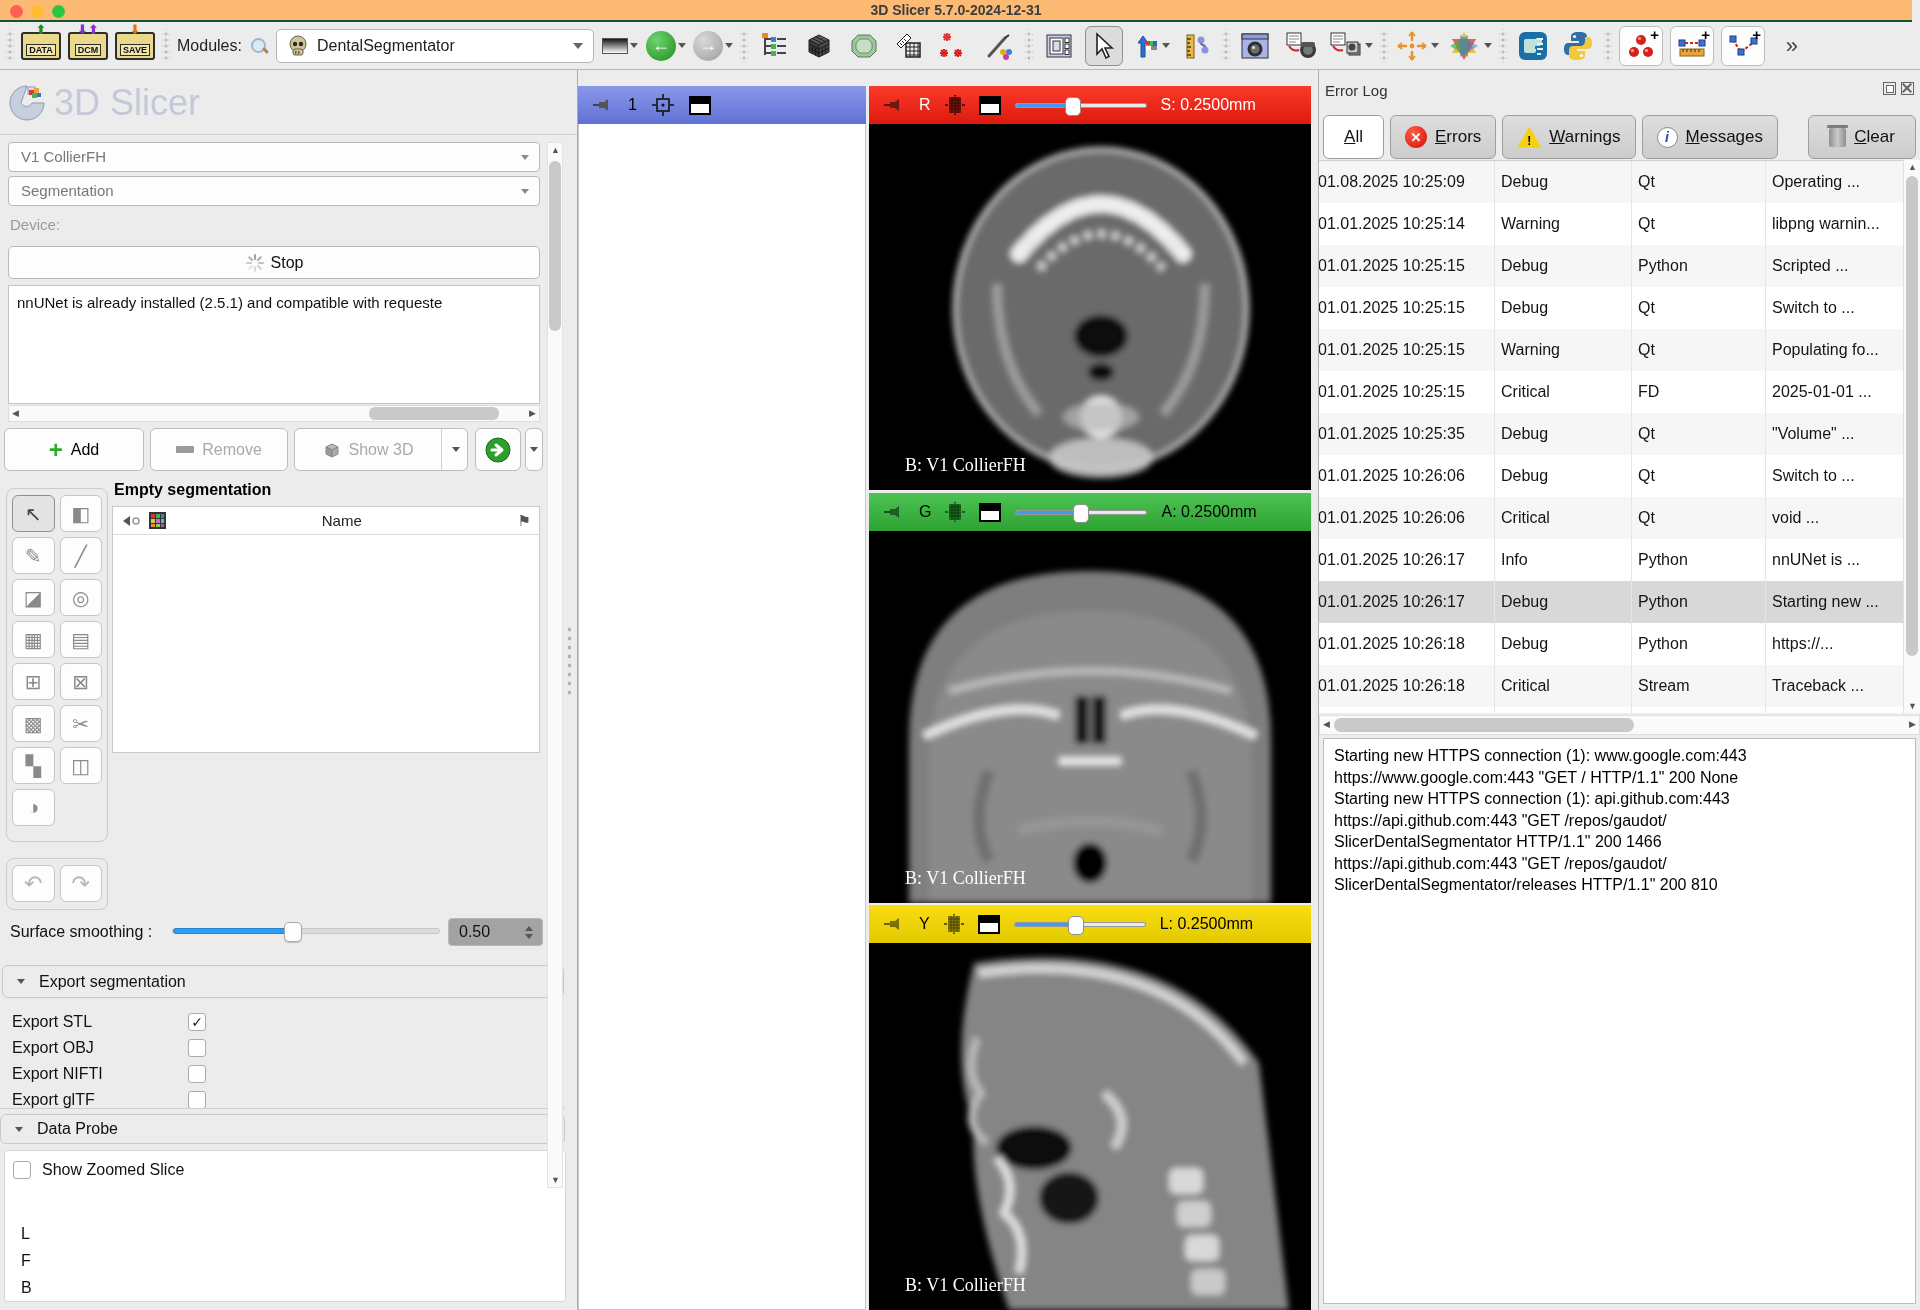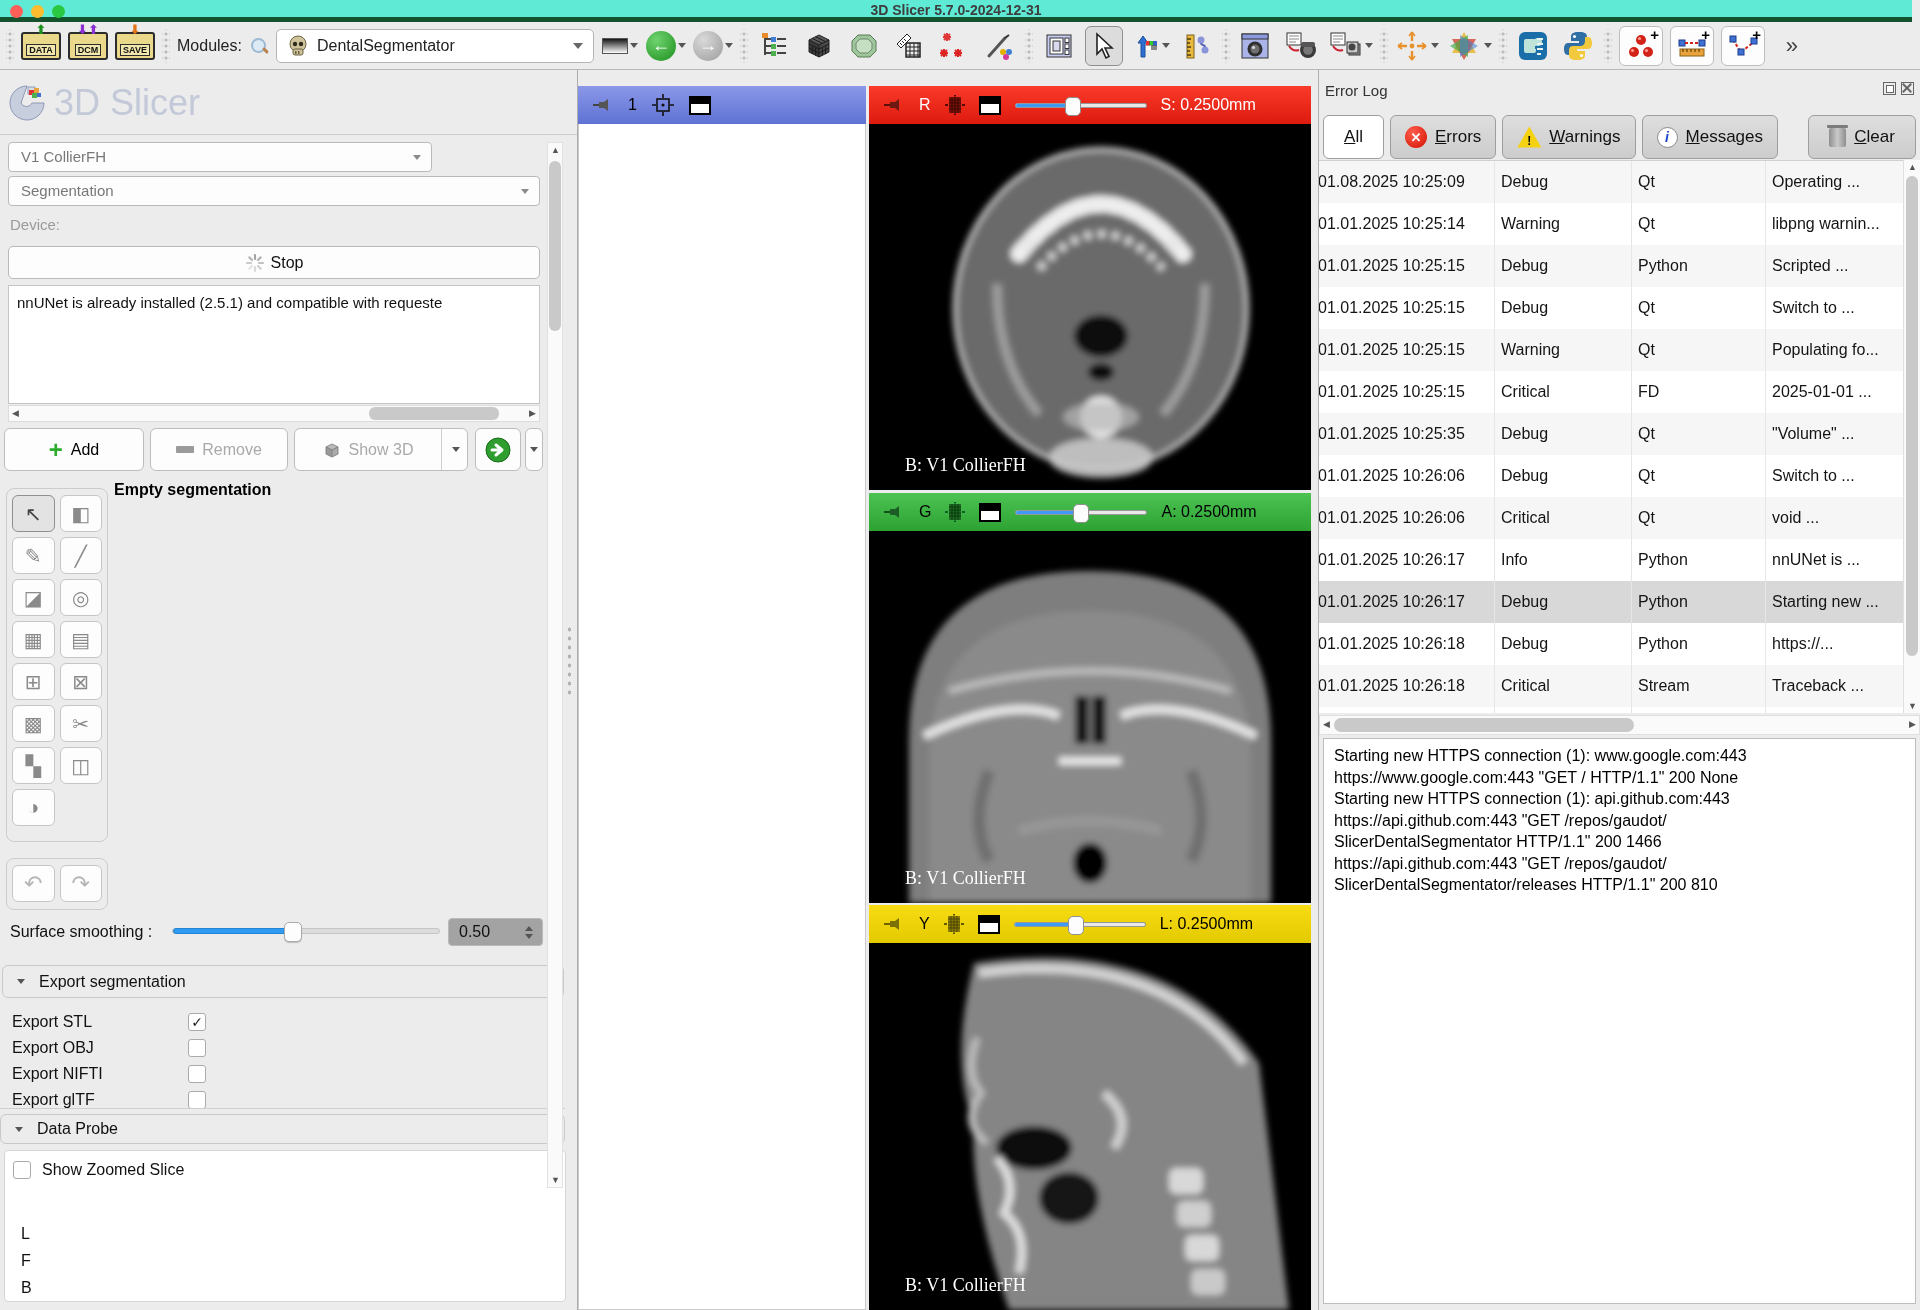--- a/index.html
+++ b/index.html
@@ -1,21 +1,21 @@
 <!DOCTYPE html>
 <html><head>
 <meta charset="utf-8">
 <style>
   * { margin:0; padding:0; box-sizing:border-box; }
   html,body { width:1920px; height:1310px; overflow:hidden; }
   body { font-family:"Liberation Sans","DejaVu Sans",sans-serif; background:#ececec; }
   #root { position:relative; width:1920px; height:1310px; background:#ececec; }
 
   
-  .titlebar { position:absolute; top:0; left:0; right:8px; height:22px; background:#5eead4; border-bottom:5px solid #14532d; }
+  .titlebar { position:absolute; top:0; left:0; right:8px; height:22px; background:#fdba74; border-bottom:2px solid #14532d; }
   .tl { position:absolute; top:5px; width:13px; height:13px; border-radius:50%; }
   .tl.red { left:10px; background:#ff5f57; }
   .tl.yel { left:31px; background:#febc2e; }
   .tl.grn { left:52px; background:#28c840; }
   .wtitle { position:absolute; top:2px; left:0; right:0; text-align:center; font-size:14px; font-weight:700; color:#3d3d3d; }
 
   
   .toolbar { position:absolute; top:22px; left:0; right:0; height:48px; background:#ececec; border-bottom:1px solid #b8b8b8; display:flex; align-items:center; padding:0 6px; gap:7px; }
   .tsep { width:8px; height:34px; background-image:radial-gradient(#bdbdbd 1.2px, transparent 1.6px); background-size:5px 6px; background-position:center; flex:0 0 auto; }
   .ti { height:40px; min-width:38px; display:flex; align-items:center; justify-content:center; flex:0 0 auto; position:relative; }
@@ -401,21 +401,21 @@
       <path d="M19,2 a17,17 0 1 0 17,17 L24,19 a6,6 0 0 1 -11,0 z" fill="#c7cede" stroke="#8f99b5"></path>
       <rect x="20" y="3" width="7" height="7" fill="#d8dbe8" stroke="#8f99b5"></rect>
       <rect x="21" y="6" width="5" height="5" fill="#d33"></rect>
         <rect x="26" y="4" width="5" height="5" fill="#e8a33c"></rect>
       <rect x="24" y="9" width="5" height="5" fill="#4caf50"></rect>
         <rect x="29" y="9" width="4" height="4" fill="#3f6fd1"></rect>
     </svg>
     <div class="lp-appname">3D Slicer</div>
     <div class="lp-hr"></div>
 
-    <div class="combo" style="left:8px; top:72px; width:424px;">
+    <div class="combo" style="left:8px; top:72px; width:532px;">
       <span>V1 CollierFH</span><span class="carrow"></span>
     </div>
     <div class="combo" style="left:8px; top:106px; width:532px;">
       <span>Segmentation</span><span class="carrow"></span>
     </div>
     <div class="devlabel">Device:</div>
     <div class="stopbtn">
       <svg width="20" height="20" viewBox="0 0 20 20">
         <g stroke="#9a9a9a" stroke-width="2.2" stroke-linecap="round">
           <line x1="10" y1="2" x2="10" y2="6" opacity=".9"></line>
@@ -484,20 +484,42 @@
         <span class="fxbtn">▚</span>
         <span class="fxbtn">◫</span>
         <span class="fxbtn">◑</span>
       </div>
     <div class="urwrap">
       <span class="fxbtn">↶</span>
       <span class="fxbtn">↷</span>
     </div>
 
     <div class="seglabel">Empty segmentation</div>
+    <div class="segtable">
+      <div class="seghdr">
+        <svg width="20" height="14" viewBox="0 0 20 14">
+            <path d="M2,7 l7,-5 v10 z" fill="#555"></path>
+            <circle cx="15" cy="7" r="3" fill="none" stroke="#999" stroke-width="1.5"></circle>
+          </svg>
+        <svg width="17" height="17" viewBox="0 0 17 17">
+            <rect x="0" y="0" width="17" height="17" fill="#333"></rect>
+            <rect x="2" y="2" width="4" height="4" fill="#d33"></rect>
+            <rect x="7" y="2" width="4" height="4" fill="#4caf50"></rect>
+            <rect x="12" y="2" width="3" height="4" fill="#3f7fd6"></rect>
+            <rect x="2" y="7" width="4" height="4" fill="#e8c63c"></rect>
+            <rect x="7" y="7" width="4" height="4" fill="#c76fd1"></rect>
+            <rect x="12" y="7" width="3" height="4" fill="#4cc3c9"></rect>
+            <rect x="2" y="12" width="4" height="3" fill="#e88b3c"></rect>
+            <rect x="7" y="12" width="4" height="3" fill="#8bd14c"></rect>
+            <rect x="12" y="12" width="3" height="3" fill="#d14c8b"></rect>
+          </svg>
+        <span class="name">Name</span>
+        <span class="flagglyph">⚑</span>
+      </div>
+    </div>
 
     <div class="smoothlabel">Surface smoothing :</div>
     <div class="hslider">
       <span class="fill"></span>
       <span class="knob"></span>
     </div>
     <div class="spinbox">
       <span>0.50</span>
       <span class="spinctl">
           <span class="tu"></span>

